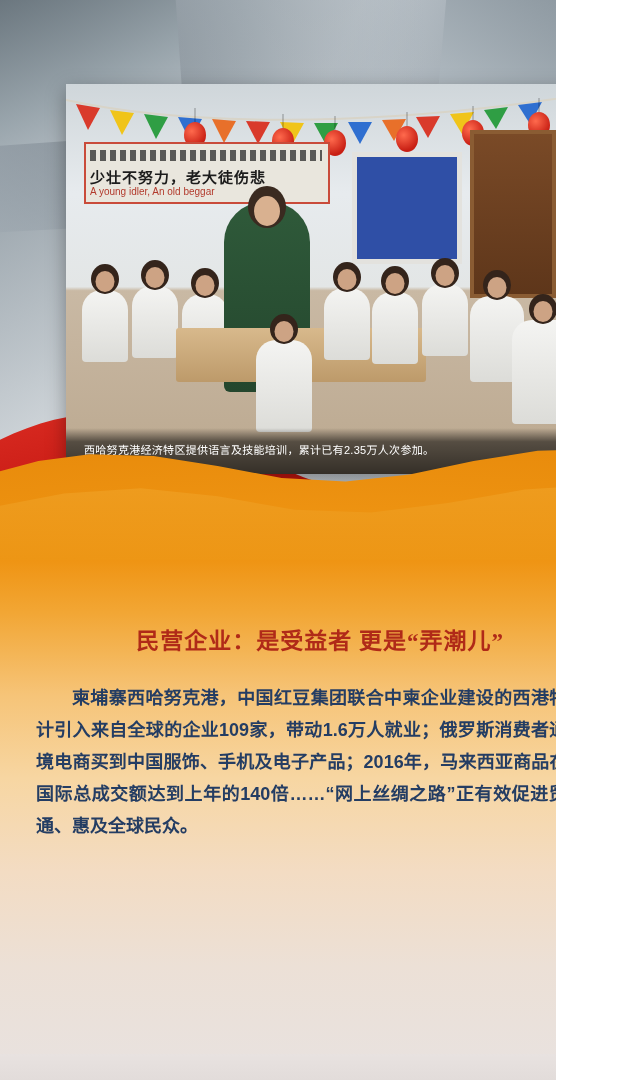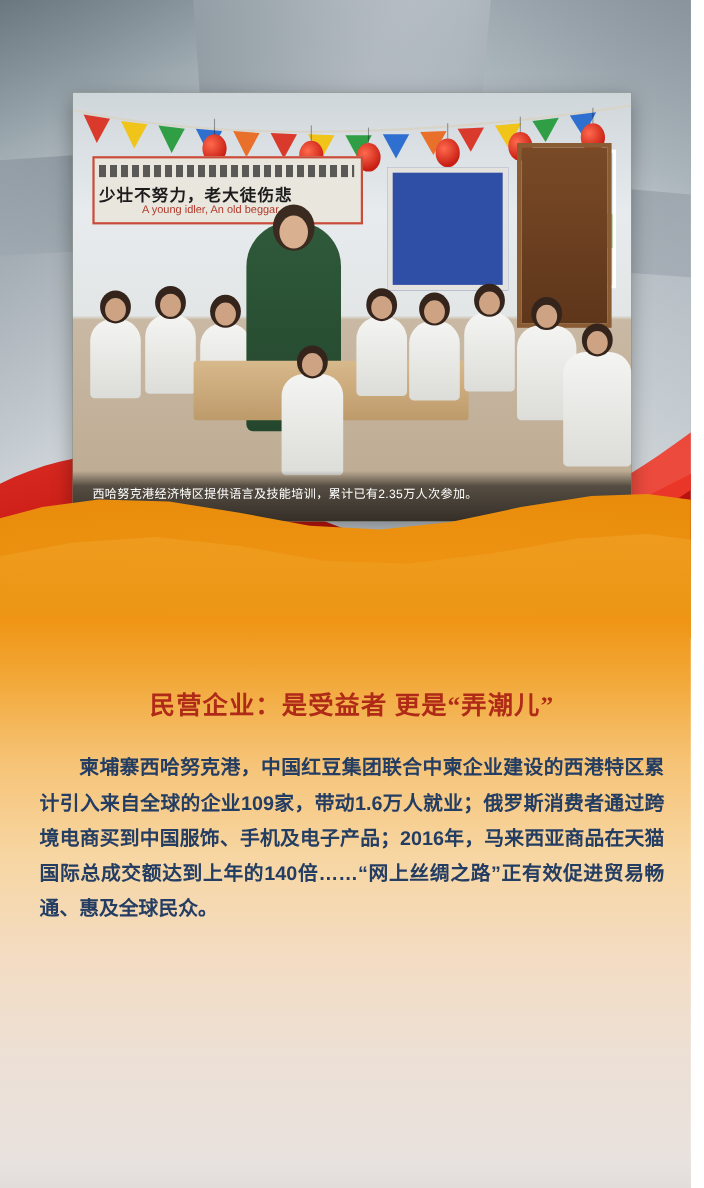--- a/index.html
+++ b/index.html
@@ -10,21 +10,21 @@
   body {
     width: 640px;
     height: 1080px;
     overflow: hidden;
     font-family: "Liberation Sans", "DejaVu Sans", sans-serif;
     background: #ffffff;
   }
 
   .page {
     position: relative;
-    width: 628px;
+    width: 556px;
     height: 1080px;
     overflow: hidden;
   }
 
   
   .top-section {
     position: absolute;
     left: 0;
     top: 0;
     width: 640px;
@@ -156,21 +156,20 @@
     font-weight: 700;
     letter-spacing: 1px;
     white-space: nowrap;
   }
   .board-line-en {
     position: absolute;
     left: 24px; top: 102px;
     font-size: 10px;
     color: #b23a2c;
     white-space: nowrap;
-    margin-left: 39px;
   }
   .blue-board {
     position: absolute;
     left: 286px; top: 68px;
     width: 110px; height: 112px;
     background: #2f4fa6;
     border: 5px solid #e3e2de;
     box-sizing: border-box;
   }
   .poster {

